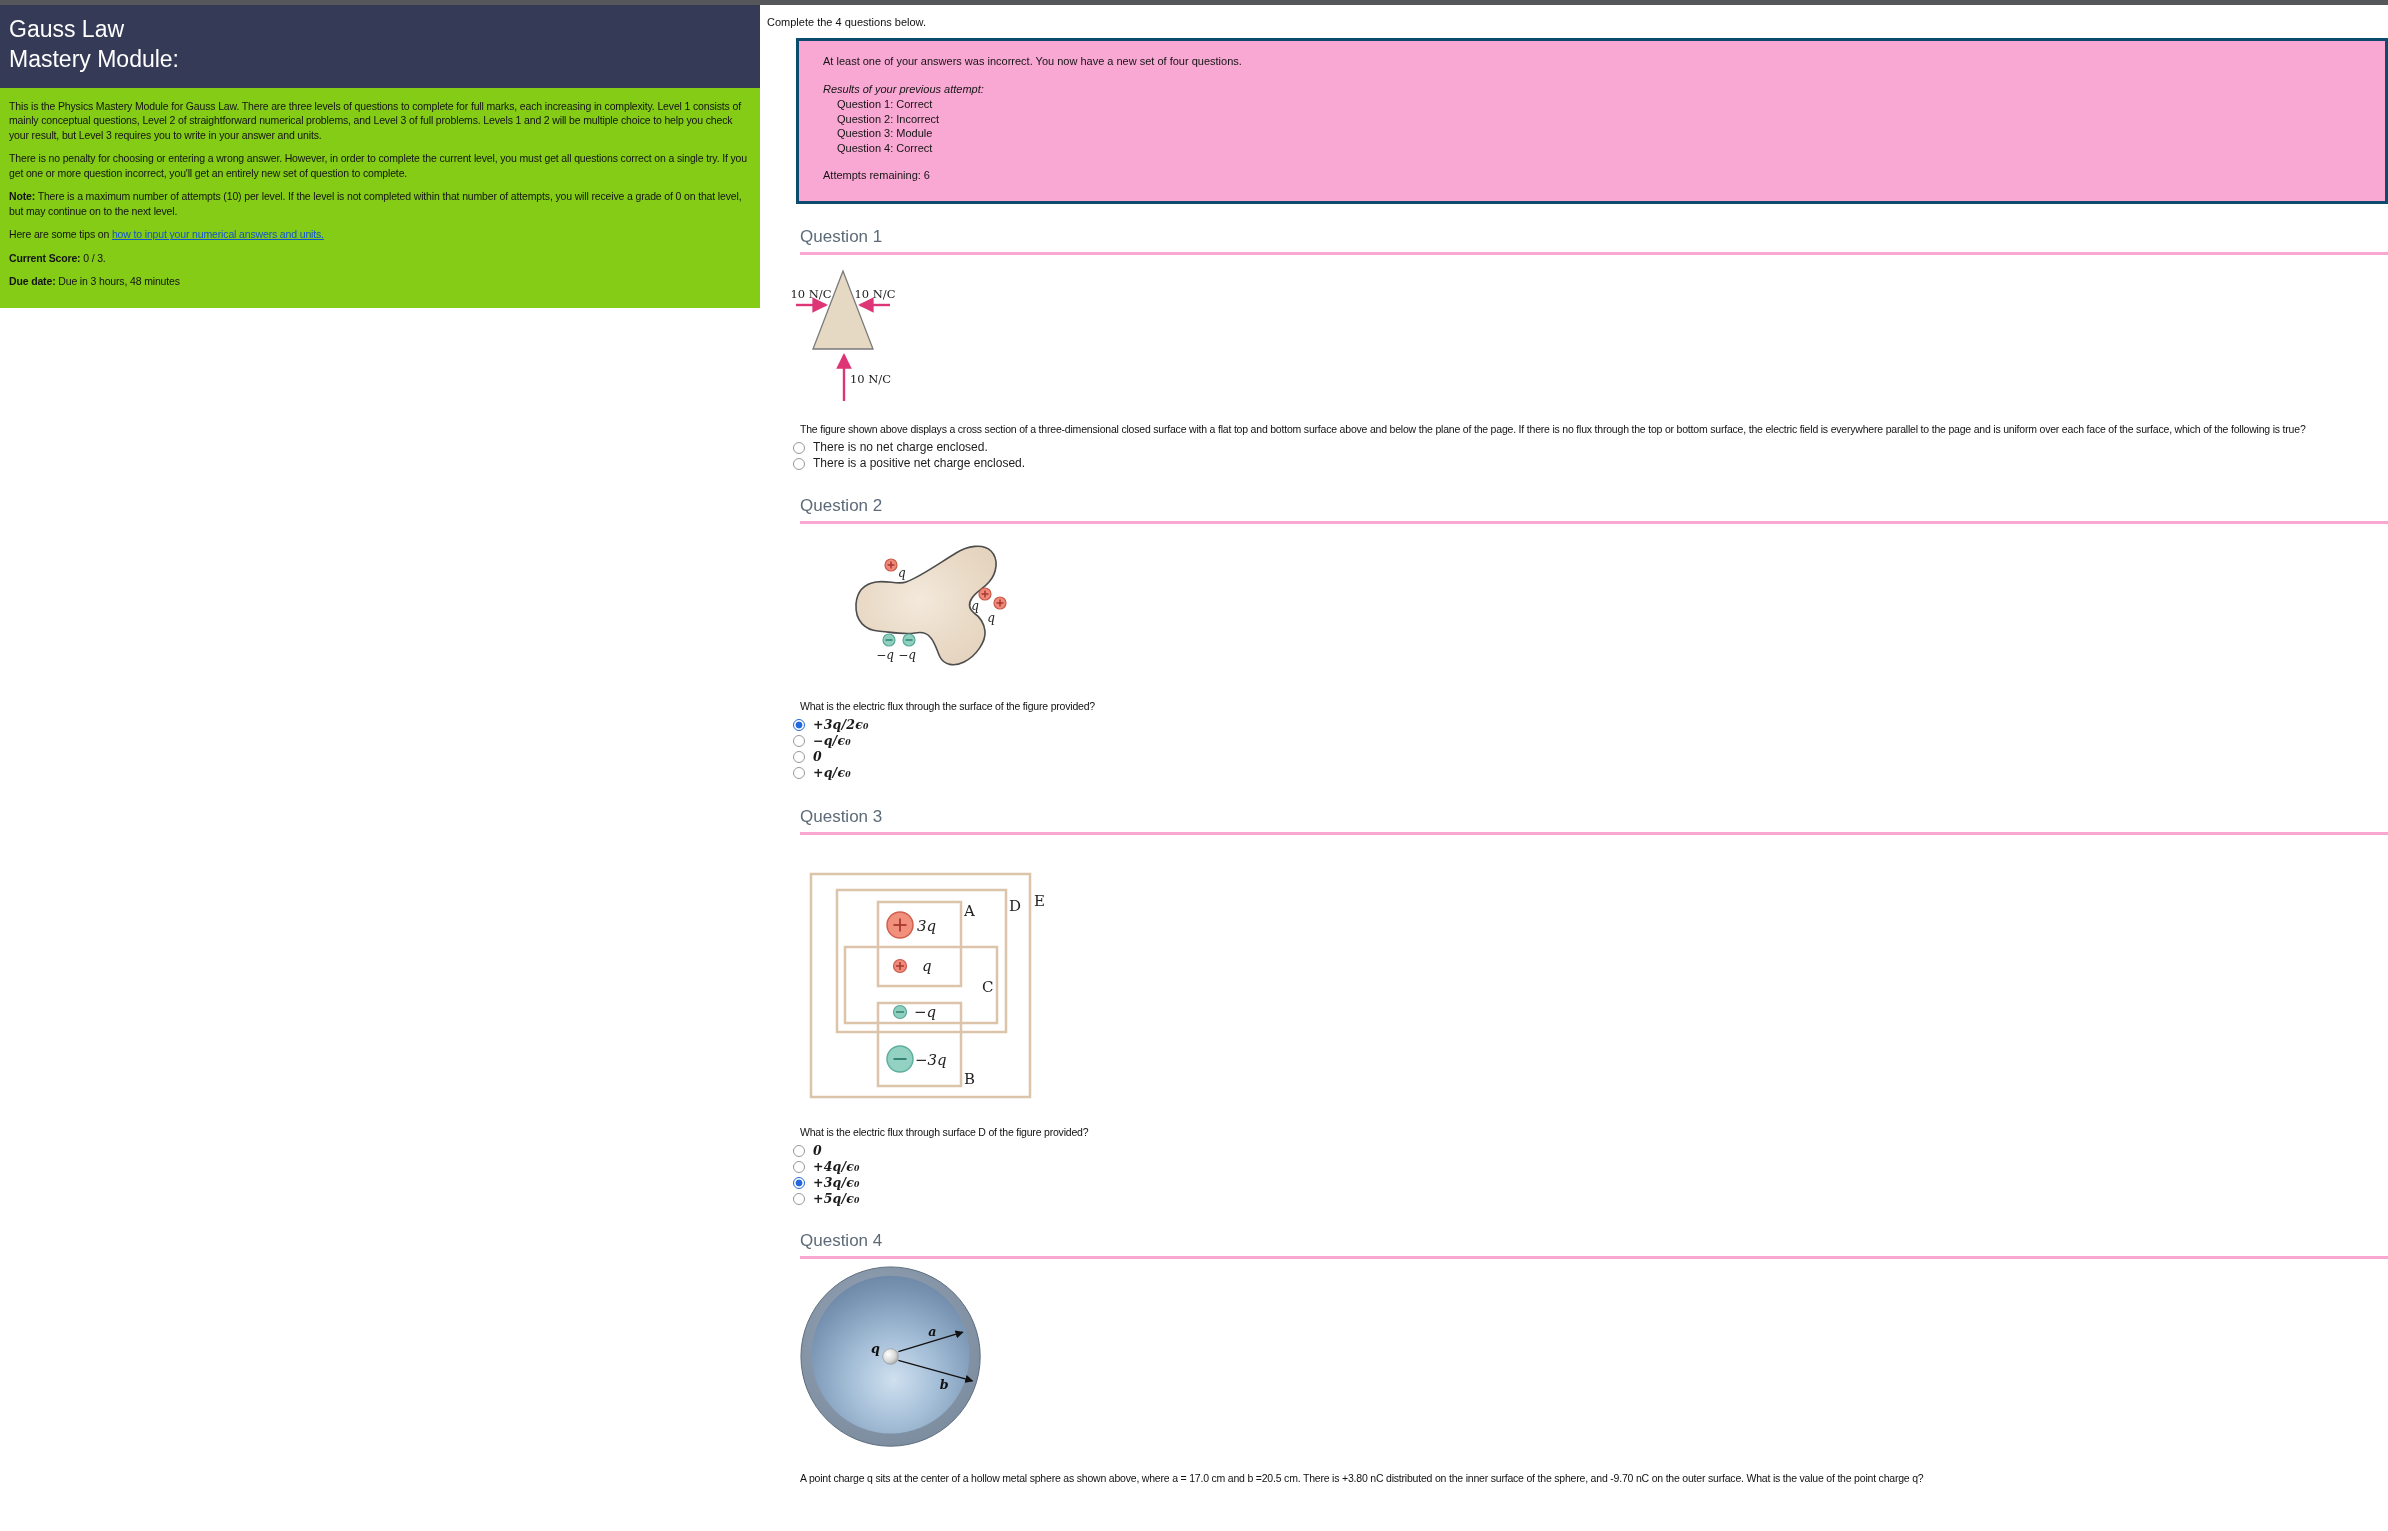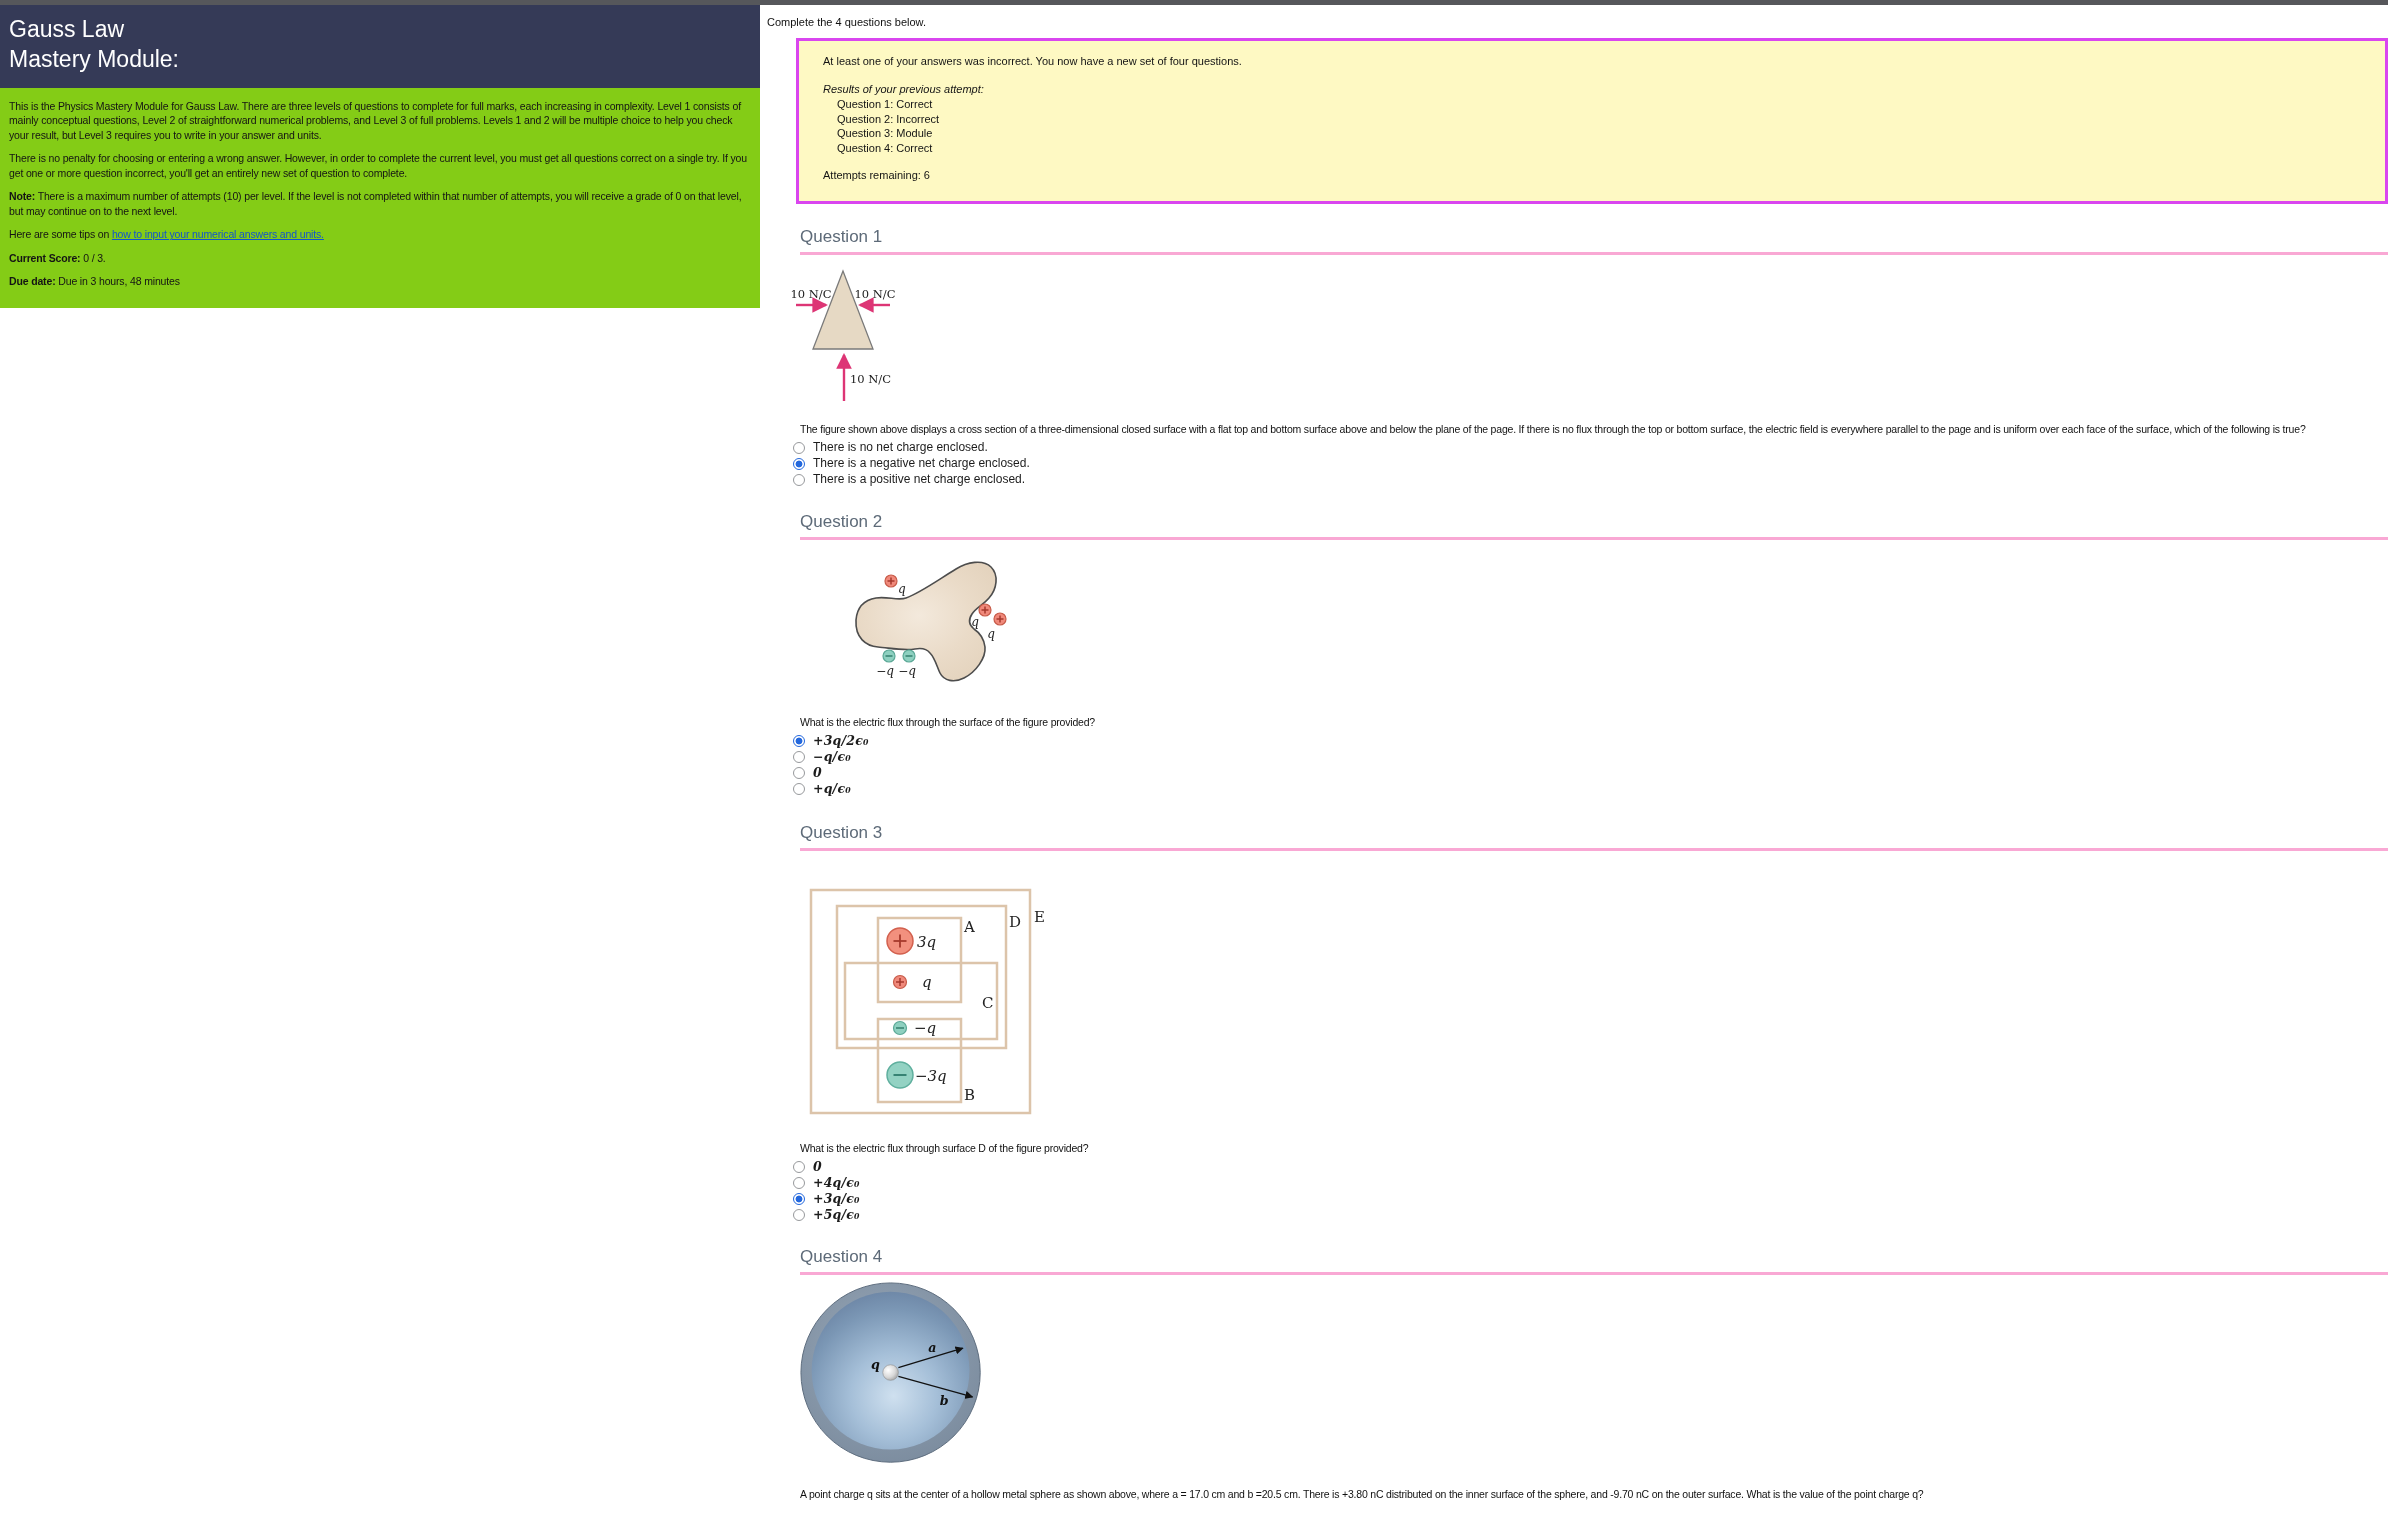--- a/index.html
+++ b/index.html
@@ -15,21 +15,21 @@
   .sidebar-body { background:#84cc16; padding:11px 8px 10px 9px; height:220px; overflow:hidden; }
   .sidebar-body p { font-size:10.5px; letter-spacing:-0.15px; line-height:1.38; margin-bottom:9px; }
   .sidebar-body a { color:#1155cc; text-decoration:underline; }
 
   
   .content { flex:1; min-width:0; background:#fff; }
   .level-band { height:37px; background:#e2e5ee; display:flex; align-items:center;
     padding-left:9px; font-size:20px; color:#3d4c6e; }
   .instruction { margin:11px 0 0 7px; font-size:11px; color:#111; }
 
-  .feedback-box { margin:10px 0 0 36px; border:3px solid #d946ef; background:#fef9c3;
+  .feedback-box { margin:10px 0 0 36px; border:3px solid #0c4a6e; background:#f9a8d4;
     padding:13px 24px 18px 24px; font-size:11px; }
   .fb-msg { line-height:15px; }
   .fb-results-title { font-style:italic; margin-top:13px; line-height:15px; }
   .fb-results div { margin-left:14px; line-height:14.5px; }
   .fb-attempts { margin-top:13px; line-height:15px; }
 
   .question { margin-top:22px; }
   .q2 { margin-top:24px; } .q3 { margin-top:26px; } .q4 { margin-top:24px; }
   .q-heading { margin-left:40px; font-size:17px; font-weight:400; color:#5d6a78;
     padding-bottom:5px; border-bottom:3px solid #f9a8d4; line-height:21px; }
@@ -106,24 +106,20 @@
         <text class="svg-serif" x="93" y="33" font-size="11.5" text-anchor="middle" fill="#1a1a1a">10 N/C</text>
         <text class="svg-serif" x="68" y="118" font-size="11.5" fill="#1a1a1a">10 N/C</text>
       </svg>
       <p class="q-text">The figure shown above displays a cross section of a three-dimensional closed surface with a flat top and bottom surface above and below the plane of the page. If there is no flux through the top or bottom surface, the electric field is everywhere parallel to the page and is uniform over each face of the surface, which of the following is true?</p>
       <div class="options">
         <label class="option">
           <span class="radio"></span>
           <span class="opt-label">There is no net charge enclosed.</span>
         </label>
         <label class="option">
-          <span class="radio checked"></span>
-          <span class="opt-label">There is a negative net charge enclosed.</span>
-        </label>
-        <label class="option">
           <span class="radio"></span>
           <span class="opt-label">There is a positive net charge enclosed.</span>
         </label>
       </div>
     </section>
 
     <section class="question q2">
       <h2 class="q-heading">Question 2</h2>
       <svg class="diag diag-q2" width="180" height="150" viewBox="0 0 180 150">
         <defs>

